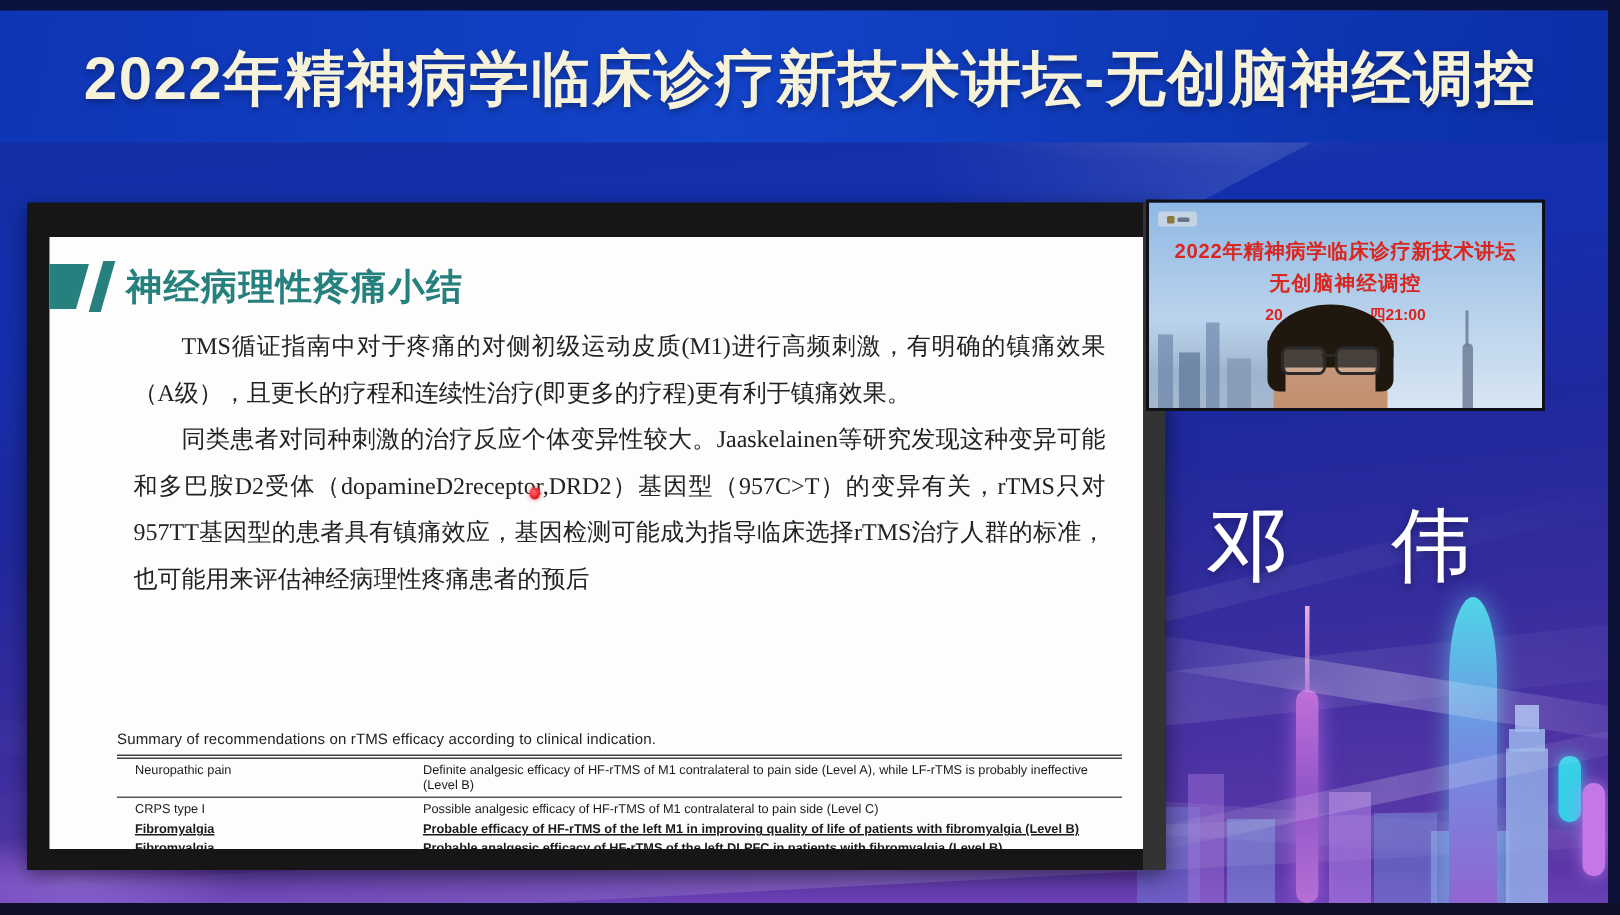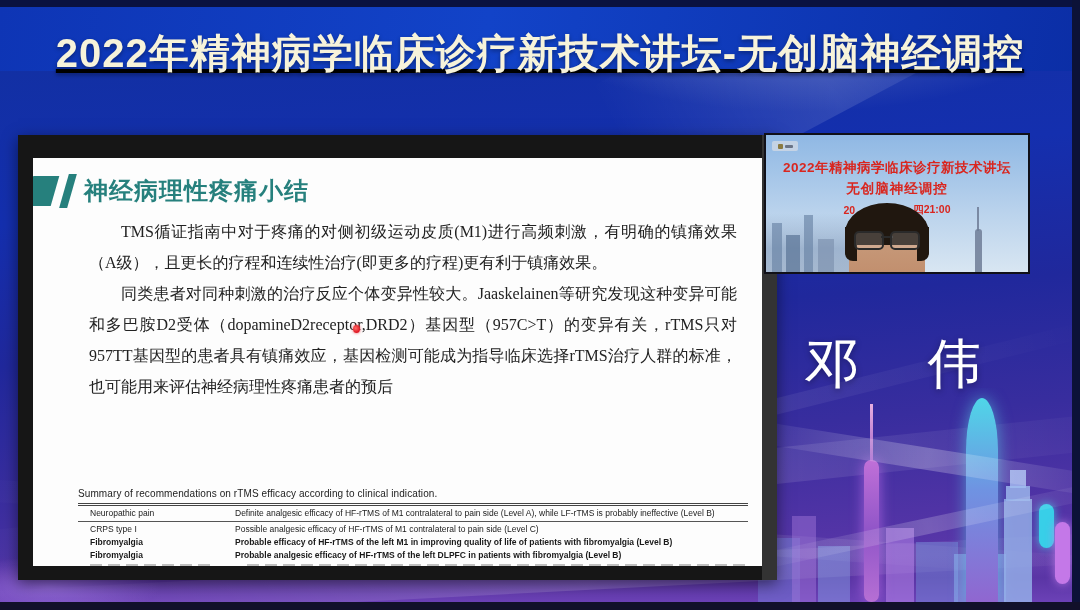--- a/index.html
+++ b/index.html
@@ -17,22 +17,22 @@
   .banner-streak{position:absolute;left:600px;top:-20px;width:420px;height:140px;transform:rotate(-28deg);pointer-events:none;
     background:linear-gradient(90deg,rgba(255,255,255,0),rgba(255,255,255,.12),rgba(255,255,255,0));}
   .purple-band{position:absolute;left:0;top:556px;width:1080px;height:48px;
     background:linear-gradient(180deg,rgba(90,53,165,0),#5a35a5 45%,#6d42b8 100%);}
   .corner-glow{position:absolute;left:-30px;top:545px;width:260px;height:70px;pointer-events:none;
     background:radial-gradient(ellipse 150px 40px at 30% 60%,rgba(190,150,255,.45),rgba(190,150,255,0) 75%);}
   .edge-top{position:absolute;left:0;top:0;width:1080px;height:7px;background:#0a1240;}
   .edge-right{position:absolute;right:0;top:0;width:8px;height:610px;background:#0c1238;}
   .edge-bottom{position:absolute;left:0;bottom:0;width:1080px;height:8px;background:#11102a;}
   
-  .banner{position:absolute;left:0;top:7px;width:1080px;height:64px;
-    background:linear-gradient(100deg,#0e35b5,#1243c8 45%,#0b2ea6);text-decoration:underline;}
+  .banner{position:absolute;left:0;top:7px;width:1080px;height:88px;
+    background:linear-gradient(100deg,#0e35b5,#1243c8 45%,#0b2ea6);}
   .banner-title{width:100%;text-align:center;line-height:92px;font-size:40px;font-weight:800;
     color:#f7f3da;letter-spacing:1px;text-shadow:0 2px 4px rgba(0,0,0,.35);white-space:nowrap;}
   
   .slide-window{position:absolute;left:18px;top:135px;width:759px;height:445px;background:#161616;
     box-shadow:0 4px 14px rgba(0,0,0,.5);}
   .slide-window .right-rail{position:absolute;right:0;top:0;width:15px;height:445px;background:#333;}
   .slide{position:absolute;left:15px;top:23px;width:729px;height:408px;background:#fdfdfd;overflow:hidden;}
   .slide-header{position:absolute;left:0;top:15px;height:36px;display:flex;align-items:center;}
   .hdr-block{display:inline-block;width:26px;height:30px;background:#26807d;transform:skewX(-16deg);margin-left:-4px;}
   .hdr-slash{display:inline-block;width:8px;height:34px;background:#26807d;transform:skewX(-16deg);margin-left:9px;}
@@ -40,25 +40,25 @@
     font-family:"Liberation Sans",sans-serif;text-align:center;}
   .slide-body{position:absolute;left:56px;right:25px;top:58px;color:#222;
     font-family:"Liberation Serif","DejaVu Serif",serif;font-size:16px;line-height:31px;text-align:justify;}
   .slide-body p{margin:0;text-indent:2em;}
   .laser{position:absolute;left:320px;top:167px;width:7px;height:8px;border-radius:50%;
     background:radial-gradient(circle at 40% 40%,#ff6a66,#dd1420 70%);box-shadow:0 0 3px rgba(230,30,40,.8);}
   
   .ref-table{position:absolute;left:45px;right:14px;top:330px;color:#1a1a1a;}
   .tbl-caption{font-size:10px;color:#222;margin-bottom:4px;letter-spacing:.1px;}
   .tbl-rows{border-top:3px double #444;}
-  .trow{display:flex;align-items:flex-start;padding:2px 0 1px 12px;}
+  .trow{display:flex;align-items:flex-start;padding:2px 0 1px 12px;gap:47px;}
   .trow .c1{flex:0 0 145px;font-size:8.5px;line-height:10px;}
   .trow .c2{flex:1;font-size:8.5px;line-height:10px;}
   .r0{border-bottom:1px solid #555;padding-bottom:3px;}
-  .bold .c1,.bold .c2{font-weight:700;}
+  .bold .c1,.bold .c2{font-weight:700;text-decoration:underline;}
   .partial{height:6px;overflow:hidden;opacity:.45;padding-top:3px;}
   .dash{display:inline-block;height:3px;background:repeating-linear-gradient(90deg,#777 0 12px,transparent 12px 18px);}
   .d1{width:120px;margin-right:37px;}
   .d2{flex:1;}
   
   .video-tile{position:absolute;left:764px;top:133px;width:266px;height:141px;overflow:hidden;
     border:2px solid #101018;box-sizing:border-box;background:linear-gradient(180deg,#8fb8e4 0%,#b9d2ec 55%,#d8e6f2 100%);}
   .v-city-left{position:absolute;left:0;top:78px;width:90px;height:79px;
     background:linear-gradient(180deg,rgba(130,155,185,0) 0%,rgba(120,145,180,.55) 45%,rgba(150,170,195,.75) 100%);}
   .v-bldg{position:absolute;background:rgba(105,130,165,.65);}

